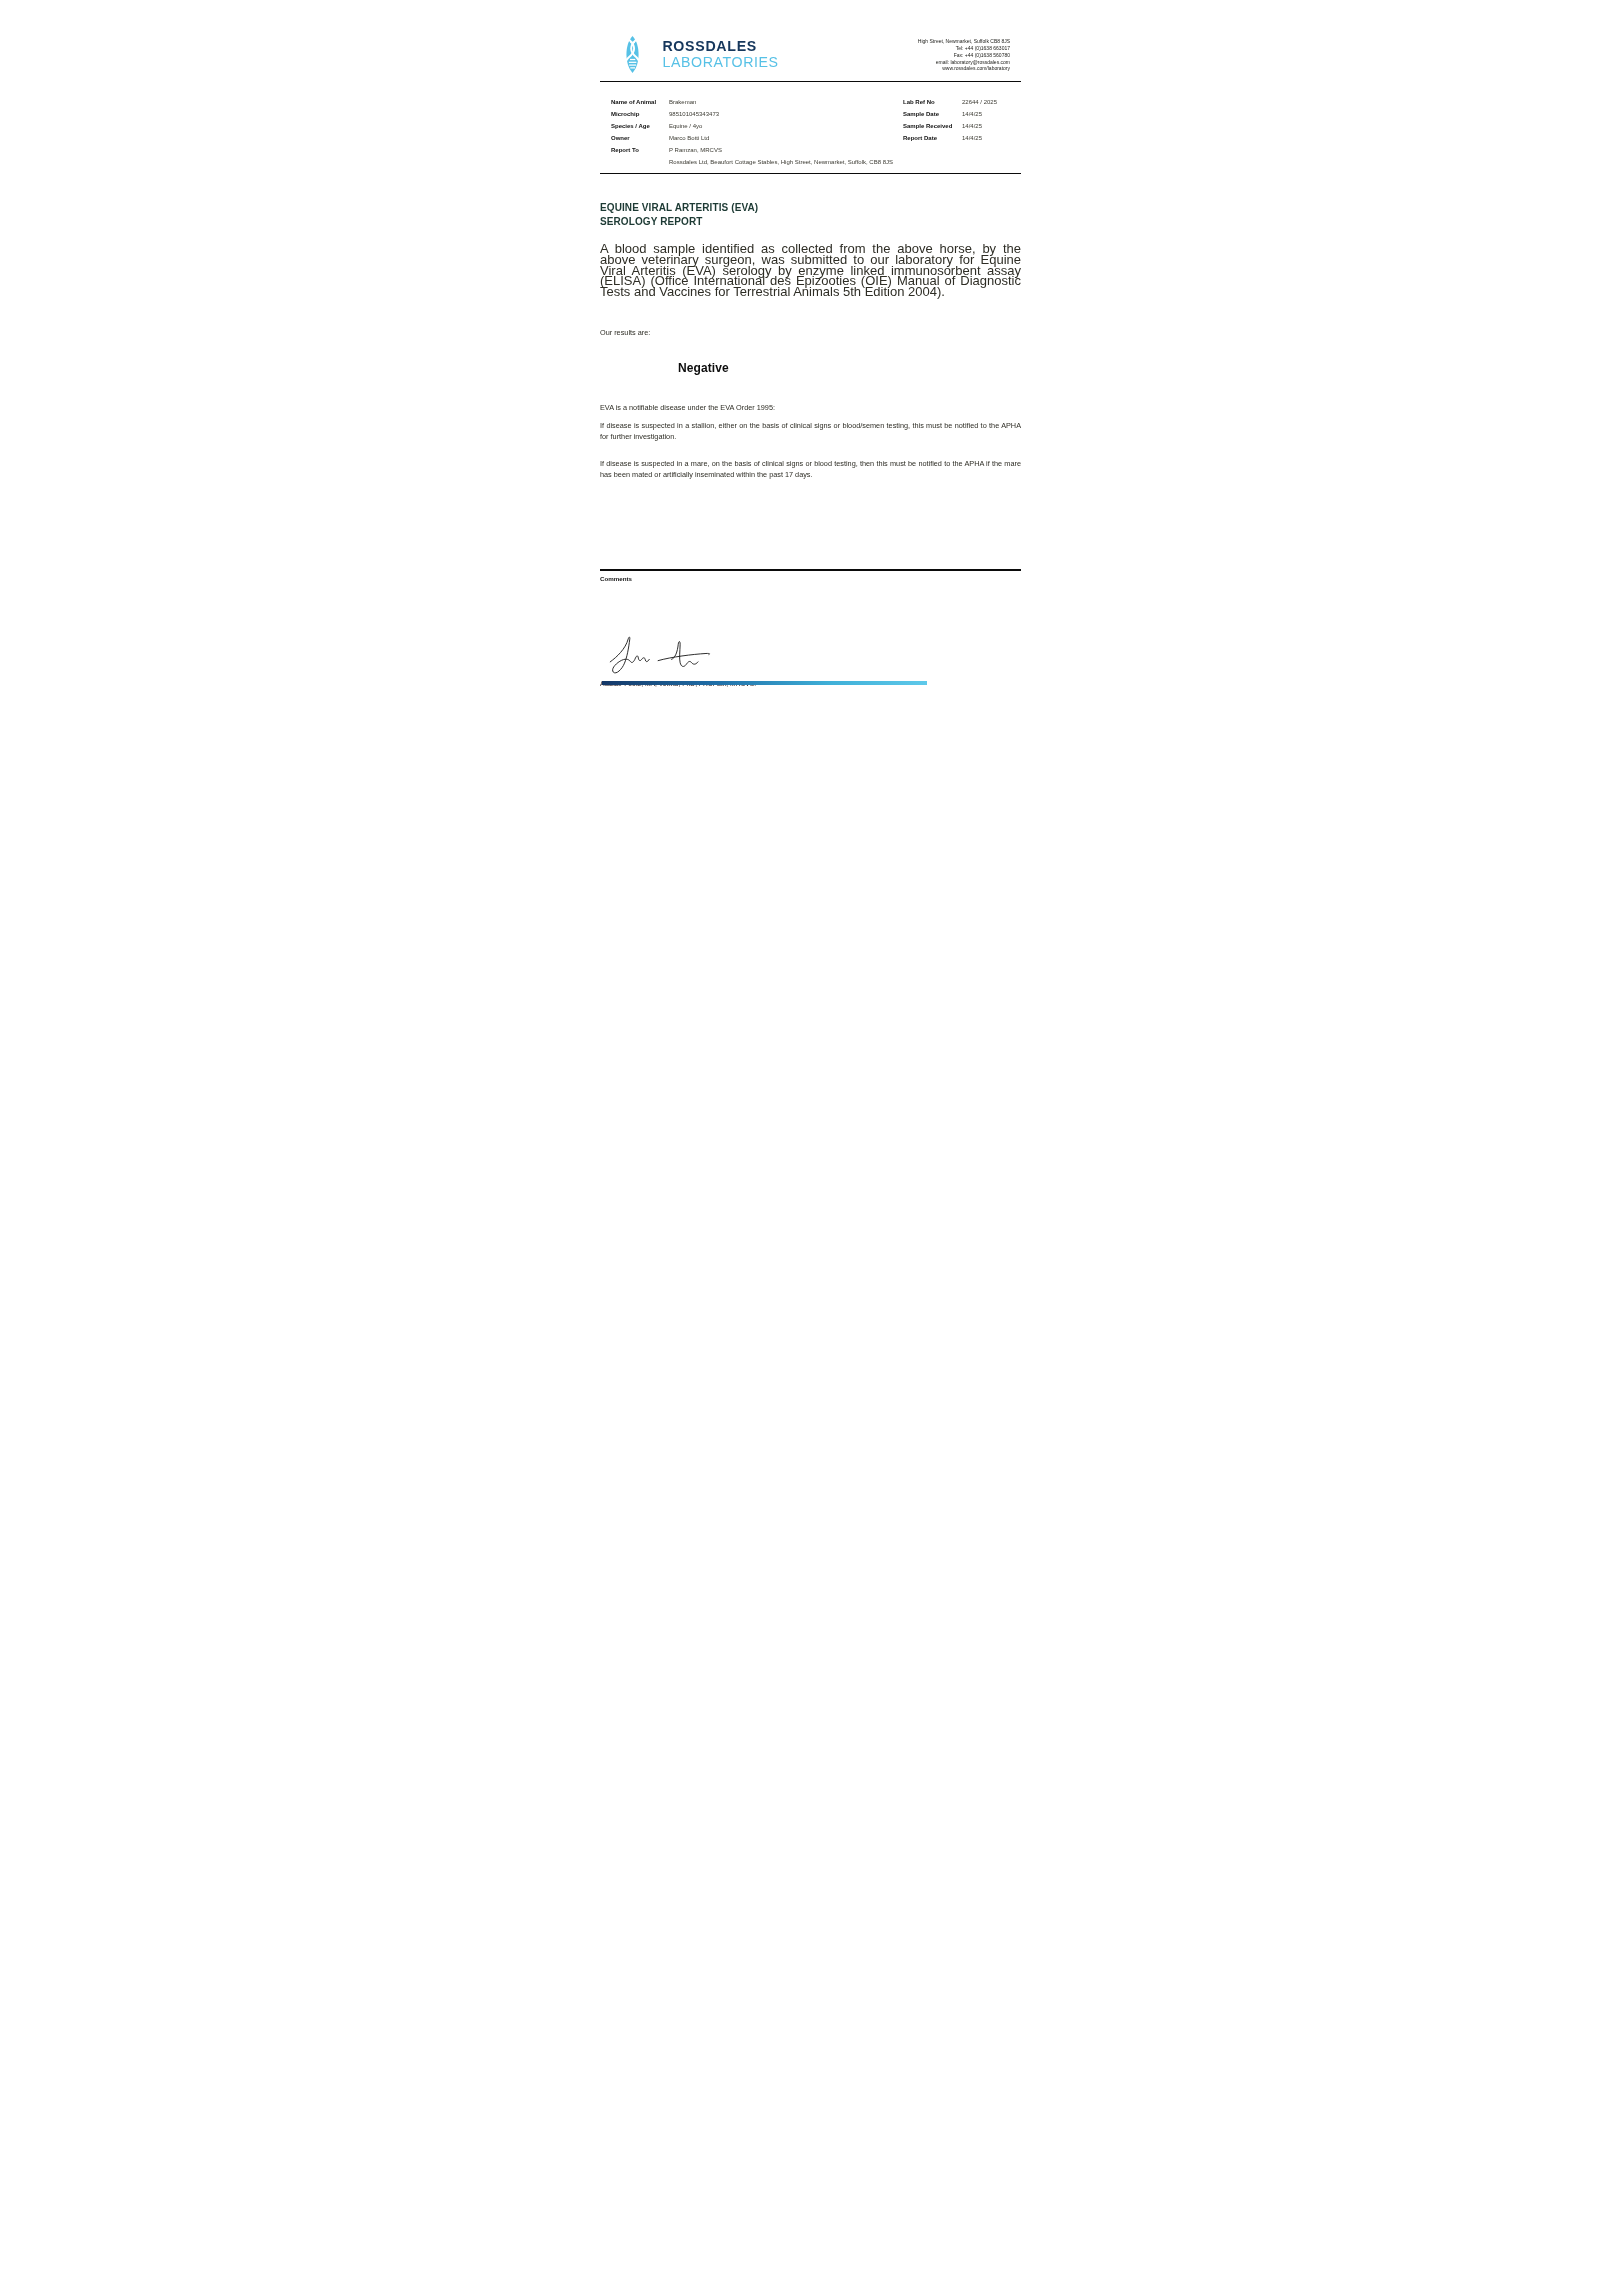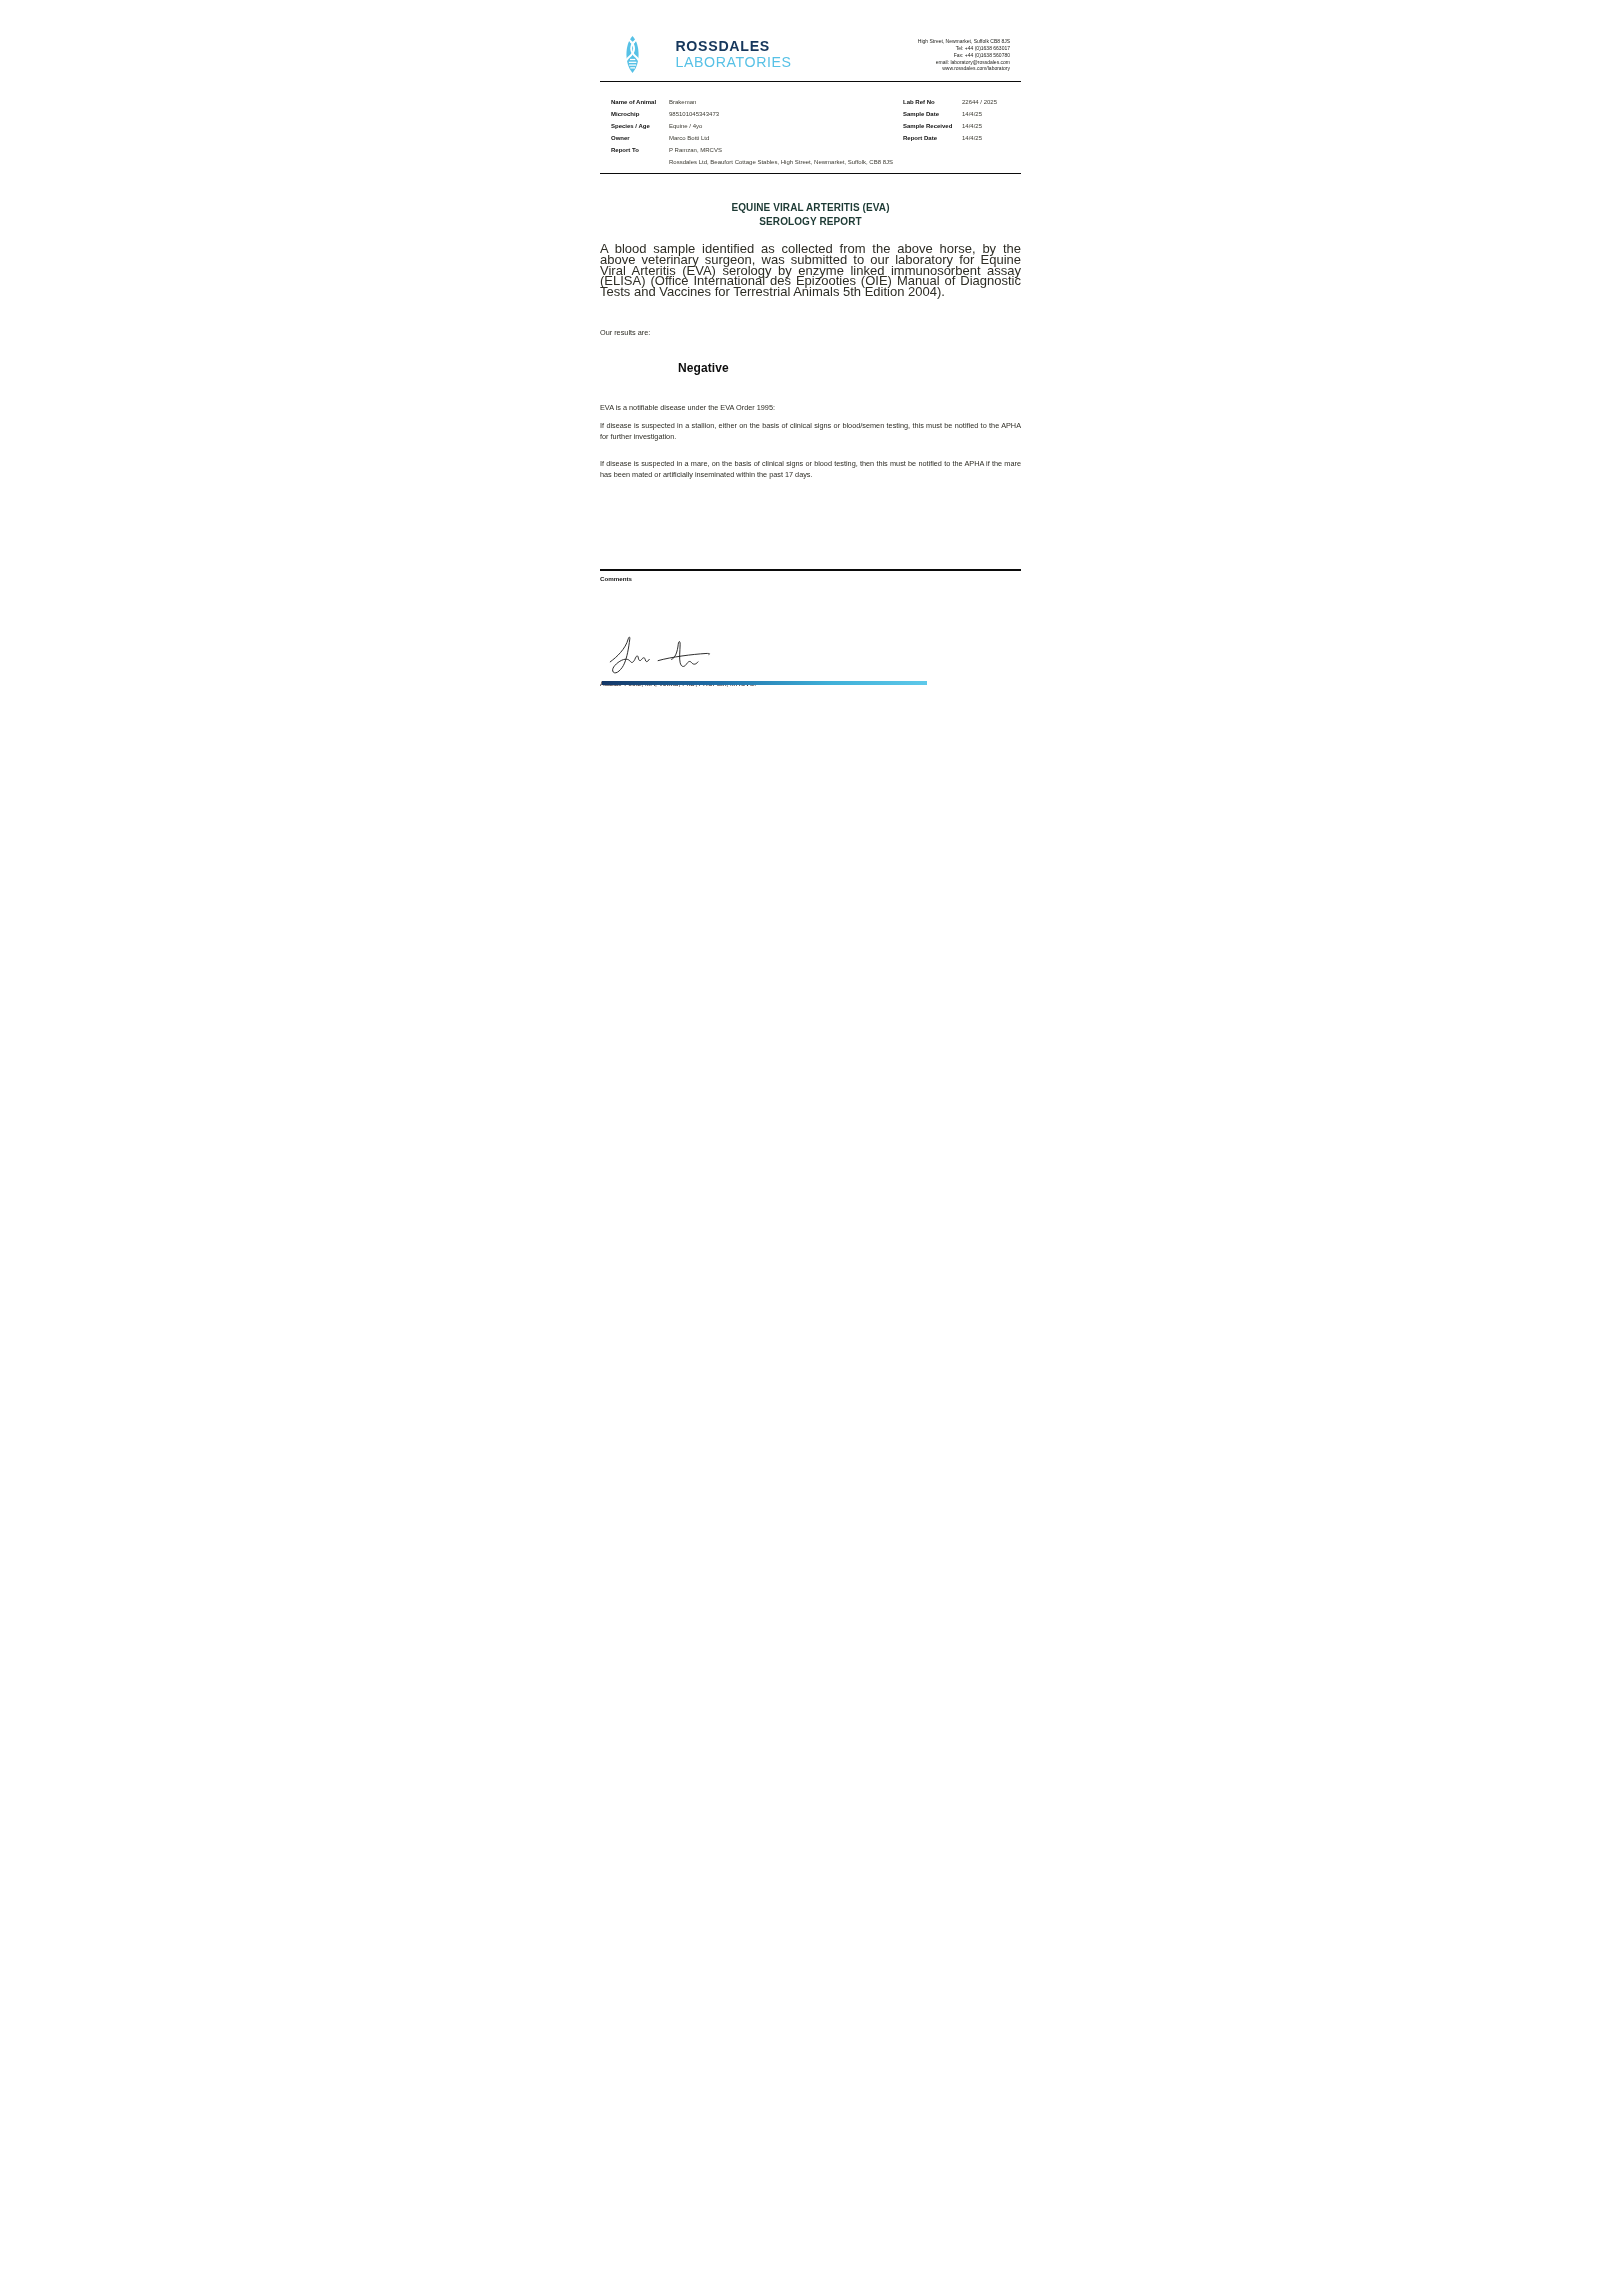--- a/index.html
+++ b/index.html
@@ -4,41 +4,41 @@
 <style>
   html,body{margin:0;padding:0;background:#ffffff;}
   .page{
     width:487px;height:689px;margin:0 auto;position:relative;
     box-sizing:border-box;padding:35px 33px 0;
     font-family:"Liberation Sans",sans-serif;color:#2e2d25;background:#fff;
     overflow:hidden;
   }
   
   .header{display:flex;justify-content:space-between;align-items:flex-start;height:39px;}
-  .brand{display:flex;align-items:center;margin-left:17.4px;gap:27px;}
+  .brand{display:flex;align-items:center;margin-left:17.4px;gap:14px;}
   .logo-svg{width:31px;height:39px;display:block;}
   .brand-text .l1{font-size:14.2px;font-weight:700;color:#16375c;letter-spacing:0.7px;line-height:14.7px;}
   .brand-text .l2{font-size:14.2px;font-weight:400;color:#57c1e6;letter-spacing:0.6px;line-height:14.7px;margin-top:0.9px;}
   .contact{text-align:right;font-size:5px;line-height:6.8px;color:#23231f;padding:3.2px 11px 0 0;}
   
   .rule{height:1.4px;background:#0b0b0b;border:none;margin:0;}
   .rule-1{margin-top:6.9px;}
   .rule-2{margin-top:3.7px;}
   .rule-comments{margin-top:89px;}
   .rule-bottom{margin-top:4.1px;}
   
   .details{position:relative;margin-top:13.8px;font-size:6px;height:73px;}
   .drow{display:flex;line-height:12px;}
   .dlabel{width:58px;margin-left:11px;font-weight:700;color:#121212;flex:none;}
   .dvalue{color:#3c3b33;}
   .daddress{margin-left:69px;line-height:12px;color:#3c3b33;}
   .details-right{position:absolute;top:0;left:303px;}
   .details-right .dlabel{width:59px;margin-left:0;}
   
-  .title{margin-top:27px;text-align:center;color:#1d3a34;font-weight:700;font-size:10px;line-height:13.8px;letter-spacing:0.1px;}
+  .title{margin-top:27px;text-align:left;color:#1d3a34;font-weight:700;font-size:10px;line-height:13.8px;letter-spacing:0.1px;}
   .intro{margin-top:15.6px;font-size:13px;line-height:10.6px;text-align:justify;color:#2e2d25;}
   .results-lead{margin-top:31px;font-size:7.3px;line-height:10.6px;color:#2e2d25;}
   .result{margin-top:22px;margin-left:78px;font-size:12px;font-weight:700;color:#0e0e0e;letter-spacing:0.1px;}
   .notifiable{margin-top:28.5px;font-size:7.3px;line-height:10.6px;color:#2e2d25;}
   .para{font-size:7.3px;line-height:10.6px;text-align:justify;color:#2e2d25;}
   .para.mare{margin-top:16.5px;}
   
   .comments-label{margin-top:4.1px;font-weight:700;font-size:6.2px;color:#151515;}
   .signature{margin-top:53px;margin-left:3.7px;width:125px;height:42px;}
   .sig-line{font-size:6.7px;line-height:9px;color:#241619;white-space:pre-wrap;}

